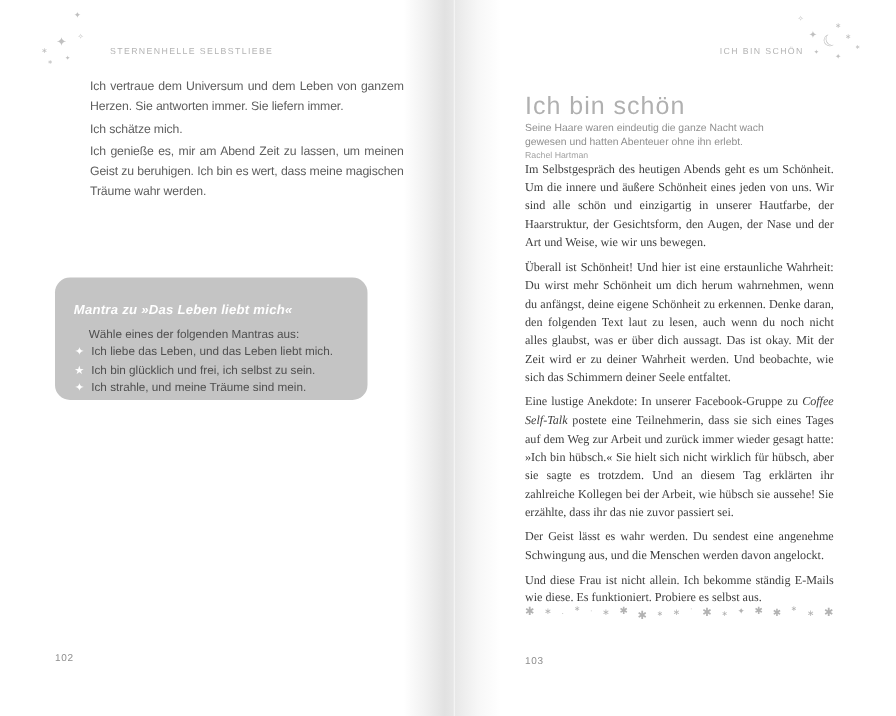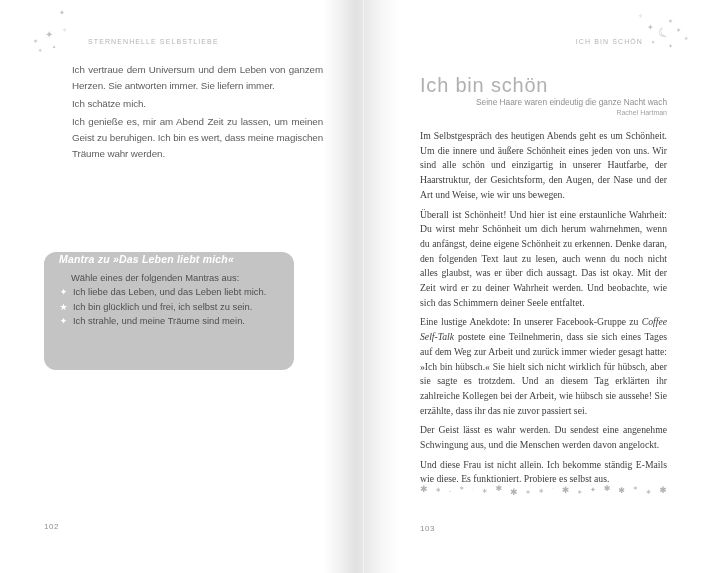--- a/index.html
+++ b/index.html
@@ -33,38 +33,38 @@
   .decor-layer{position:absolute;inset:0;pointer-events:none;}
   .decor{position:absolute;color:#c0c0c0;line-height:1;display:inline-block;}
 
   
   .left-body{position:absolute;left:44px;top:62px;width:251px;margin-left:28px;}
   .left-body p{
     margin:0 0 2px;font-size:9.8px;line-height:16px;color:#5d5d5d;
     text-align:justify;letter-spacing:-0.1px;
   }
   .mantra-box{
-    position:absolute;left:44px;top:252px;width:250px;height:118px;box-sizing:border-box;
-    background:#c4c4c4;border-radius:12px;padding:1px 15px;overflow:hidden;
+    position:absolute;left:44px;top:222px;width:250px;height:98px;box-sizing:border-box;
+    background:#c4c4c4;border-radius:12px;padding:20px 15px;overflow:hidden;
   }
   .mantra-title{
     margin:0 0 7px;font-size:10.5px;font-style:italic;font-weight:bold;color:#ffffff;
     letter-spacing:0.2px;
   }
   .mantra-intro{margin:0 12px 2px;font-size:9.4px;color:#4f4f4f;}
   .mantra-list{list-style:none;margin:0;padding:0;}
   .mantra-list li{display:flex;align-items:center;gap:5px;font-size:9.4px;line-height:14.6px;color:#4f4f4f;}
   .bullet-icon{color:#ffffff;font-size:9px;width:9px;text-align:center;flex:0 0 auto;}
 
   
   .right-title{
     position:absolute;left:420px;top:61px;font-size:20px;font-weight:400;
     color:#b0b0b0;letter-spacing:0.8px;
   }
-  .epigraph{position:absolute;left:420px;top:97px;width:247px;text-align:right;}
+  .epigraph{position:absolute;left:420px;top:97px;width:247px;}
   .epigraph-line{font-size:8.3px;line-height:11.4px;color:#8f8f8f;}
   .epigraph-author{font-size:7px;color:#a2a2a2;margin-top:1px;}
   .right-body{position:absolute;left:420px;top:129px;width:247px;}
   .right-body p{
     margin:0 0 5px;font-family:"Liberation Serif",serif;font-size:9.7px;line-height:14.7px;
     color:#3e3e3e;text-align:justify;
   }
   .right-body em{font-style:italic;}
   .stars-divider{
     position:absolute;left:420px;top:485px;width:247px;display:flex;
@@ -134,20 +134,21 @@
   </section>
 
   <section>
     <div class="running-head right">ICH BIN SCHÖN</div>
 
     <h1 class="right-title">Ich bin schön</h1>
 
     <div class="epigraph">
       <div>
           <div class="epigraph-line">Seine Haare waren eindeutig die ganze Nacht wach</div>
+          <div class="epigraph-line">gewesen und hatten Abenteuer ohne ihn erlebt.</div>
         </div>
       <div class="epigraph-author">Rachel Hartman</div>
     </div>
 
     <div class="right-body">
         <p><span>Im Selbstgespräch des heutigen Abends geht es um Schönheit. Um die innere und äußere Schönheit eines jeden von uns. Wir sind alle schön und einzigartig in unserer Hautfarbe, der Haarstruktur, der Gesichtsform, den Augen, der Nase und der Art und Weise, wie wir uns bewegen.</span></p>
         <p><span>Überall ist Schönheit! Und hier ist eine erstaunliche Wahrheit: Du wirst mehr Schönheit um dich herum wahrnehmen, wenn du anfängst, deine eigene Schönheit zu erkennen. Denke daran, den folgenden Text laut zu lesen, auch wenn du noch nicht alles glaubst, was er über dich aussagt. Das ist okay. Mit der Zeit wird er zu deiner Wahrheit werden. Und beobachte, wie sich das Schimmern deiner Seele entfaltet.</span></p>
         <p><span>Eine lustige Anekdote: In unserer Facebook-Gruppe zu </span><em>Coffee Self-Talk</em><span> postete eine Teilnehmerin, dass sie sich eines Tages auf dem Weg zur Arbeit und zurück immer wieder gesagt hatte: »Ich bin hübsch.« Sie hielt sich nicht wirklich für hübsch, aber sie sagte es trotzdem. Und an diesem Tag erklärten ihr zahlreiche Kollegen bei der Arbeit, wie hübsch sie aussehe! Sie erzählte, dass ihr das nie zuvor passiert sei.</span></p>
         <p><span>Der Geist lässt es wahr werden. Du sendest eine angenehme Schwingung aus, und die Menschen werden davon angelockt.</span></p>
         <p><span>Und diese Frau ist nicht allein. Ich bekomme ständig E-Mails wie diese. Es funktioniert. Probiere es selbst aus.</span></p>

